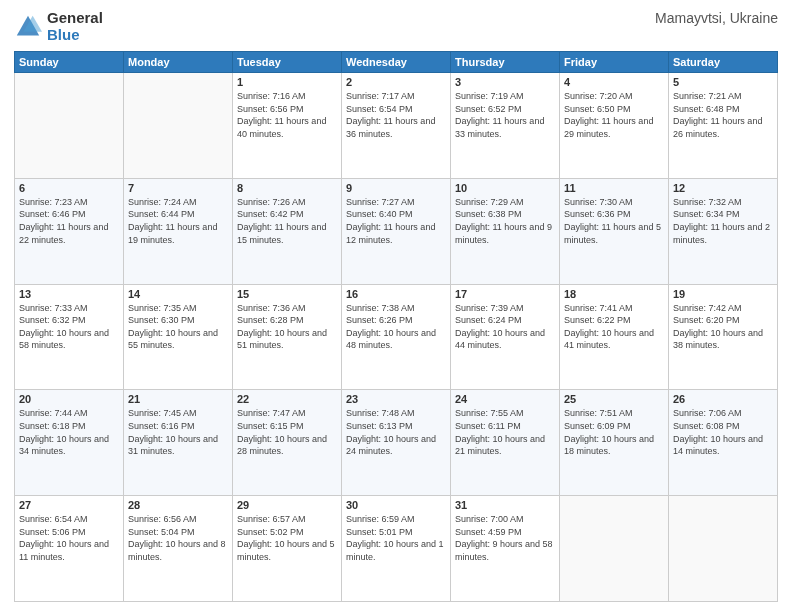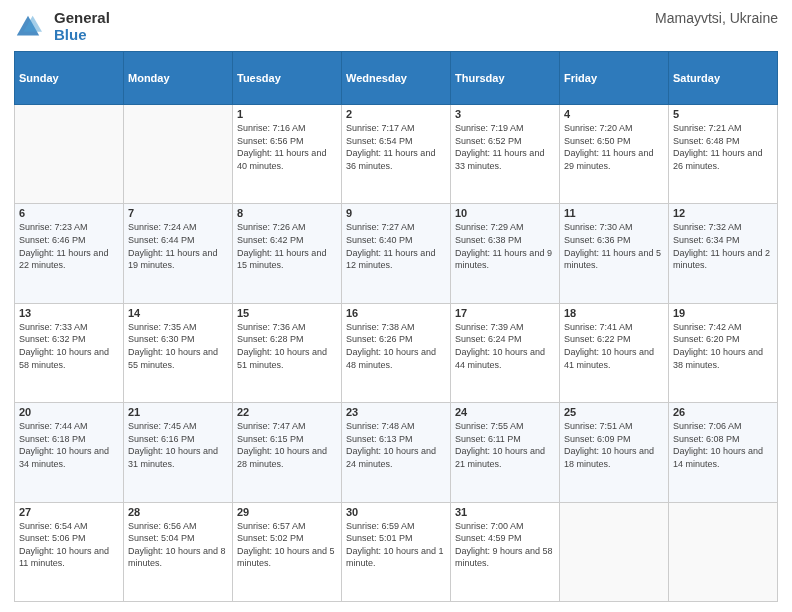--- a/index.html
+++ b/index.html
@@ -20,21 +20,21 @@
     }
     .header {
       display: flex;
       justify-content: space-between;
       align-items: flex-start;
       margin-bottom: 8px;
     }
     .logo {
       display: flex;
       align-items: center;
-      gap: 12px;
+      gap: 5px;
     }
     .logo-text {
       display: flex;
       flex-direction: column;
       line-height: 1.1;
     }
     .logo-general {
       font-size: 15px;
       font-weight: bold;
       color: #333;
@@ -64,21 +64,21 @@
     .calendar {
       width: 100%;
       border-collapse: collapse;
       flex: 1;
     }
     .calendar th {
       background: #2e7abb;
       color: #fff;
       font-size: 11px;
       font-weight: bold;
-      padding: 20px 4px;
+      padding: 4px 4px;
       text-align: left;
       border: 1px solid #2368a0;
       margin-left: 33px;
     }
     .calendar td {
       border: 1px solid #ccc;
       vertical-align: top;
       padding: 3px 4px;
       font-size: 9.5px;
       color: #333;

